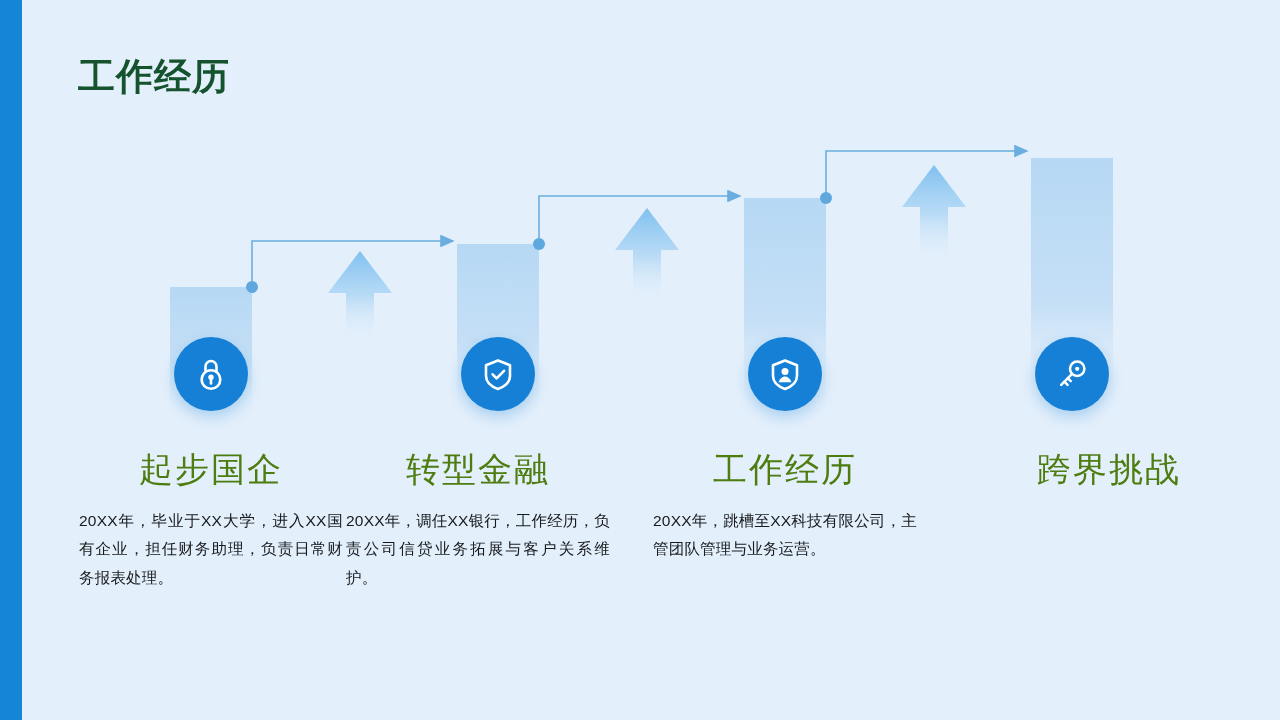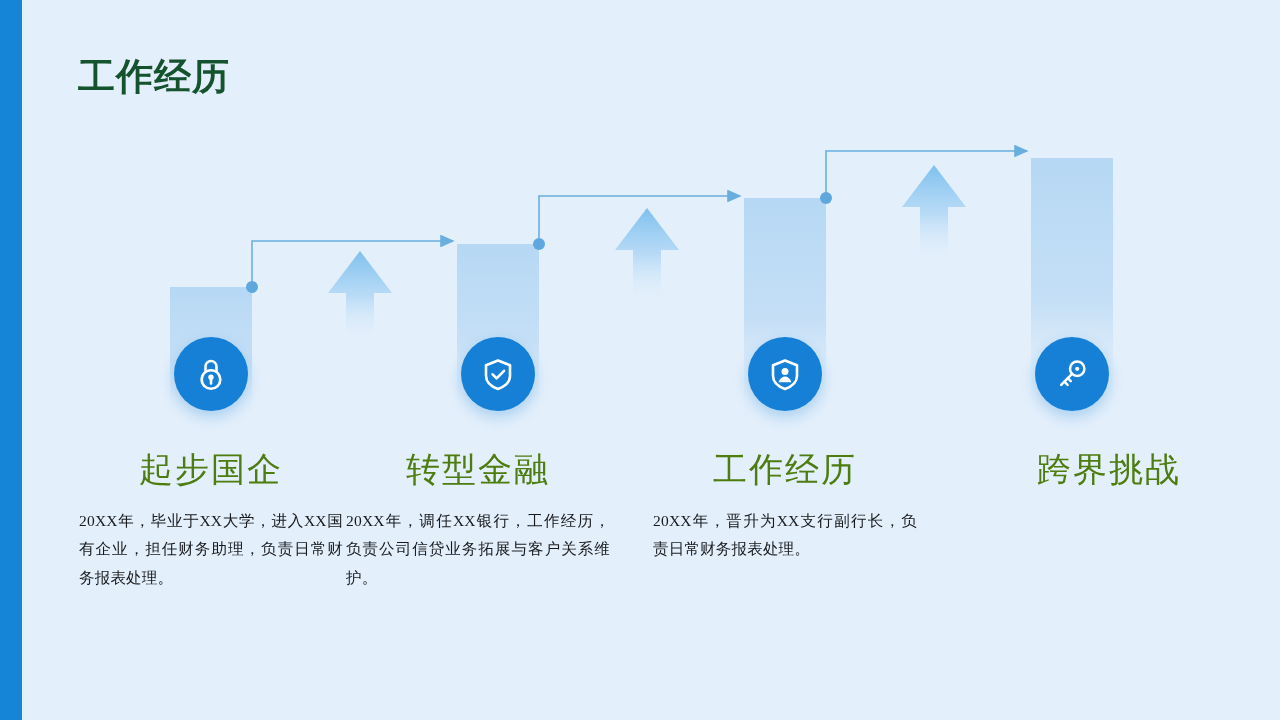--- a/index.html
+++ b/index.html
@@ -46,21 +46,20 @@
   }
   .col-title {
     font-size:34px; font-weight:normal; color:#4d7c0f;
     letter-spacing:2px; line-height:1.25;
     margin-bottom:16px;
   }
   .col-body {
     font-size:15.5px; color:#17191c; line-height:1.85;
     text-align:justify; text-align-last:left;
     letter-spacing:0.2px;
-    font-family:Liberation Serif, serif;
   }
 </style>
 </head>
 <body>
 
 <div id="left-accent"></div>
 
 <div id="page-title">工作经历</div>
 
 <div id="stage">
@@ -155,18 +154,18 @@
   <div class="col-body">20XX年，毕业于XX大学，进入XX国有企业，担任财务助理，负责日常财务报表处理。</div>
 </div>
 
 <div class="col" style="left:346px; top:448px;">
   <div class="col-title">转型金融</div>
   <div class="col-body">20XX年，调任XX银行，工作经历，负责公司信贷业务拓展与客户关系维护。</div>
 </div>
 
 <div class="col" style="left:653px; top:448px;">
   <div class="col-title">工作经历</div>
-  <div class="col-body">20XX年，晋升为XX支行副行长，负责日常财务报表处理。</div>
+  <div class="col-body">20XX年，跳槽至XX科技有限公司，主管团队管理与业务运营。</div>
 </div>
 
 <div class="col" style="left:940px; top:448px;margin-left:37px;">
   <div class="col-title">跨界挑战</div>
 </div>
 
 </body></html>

